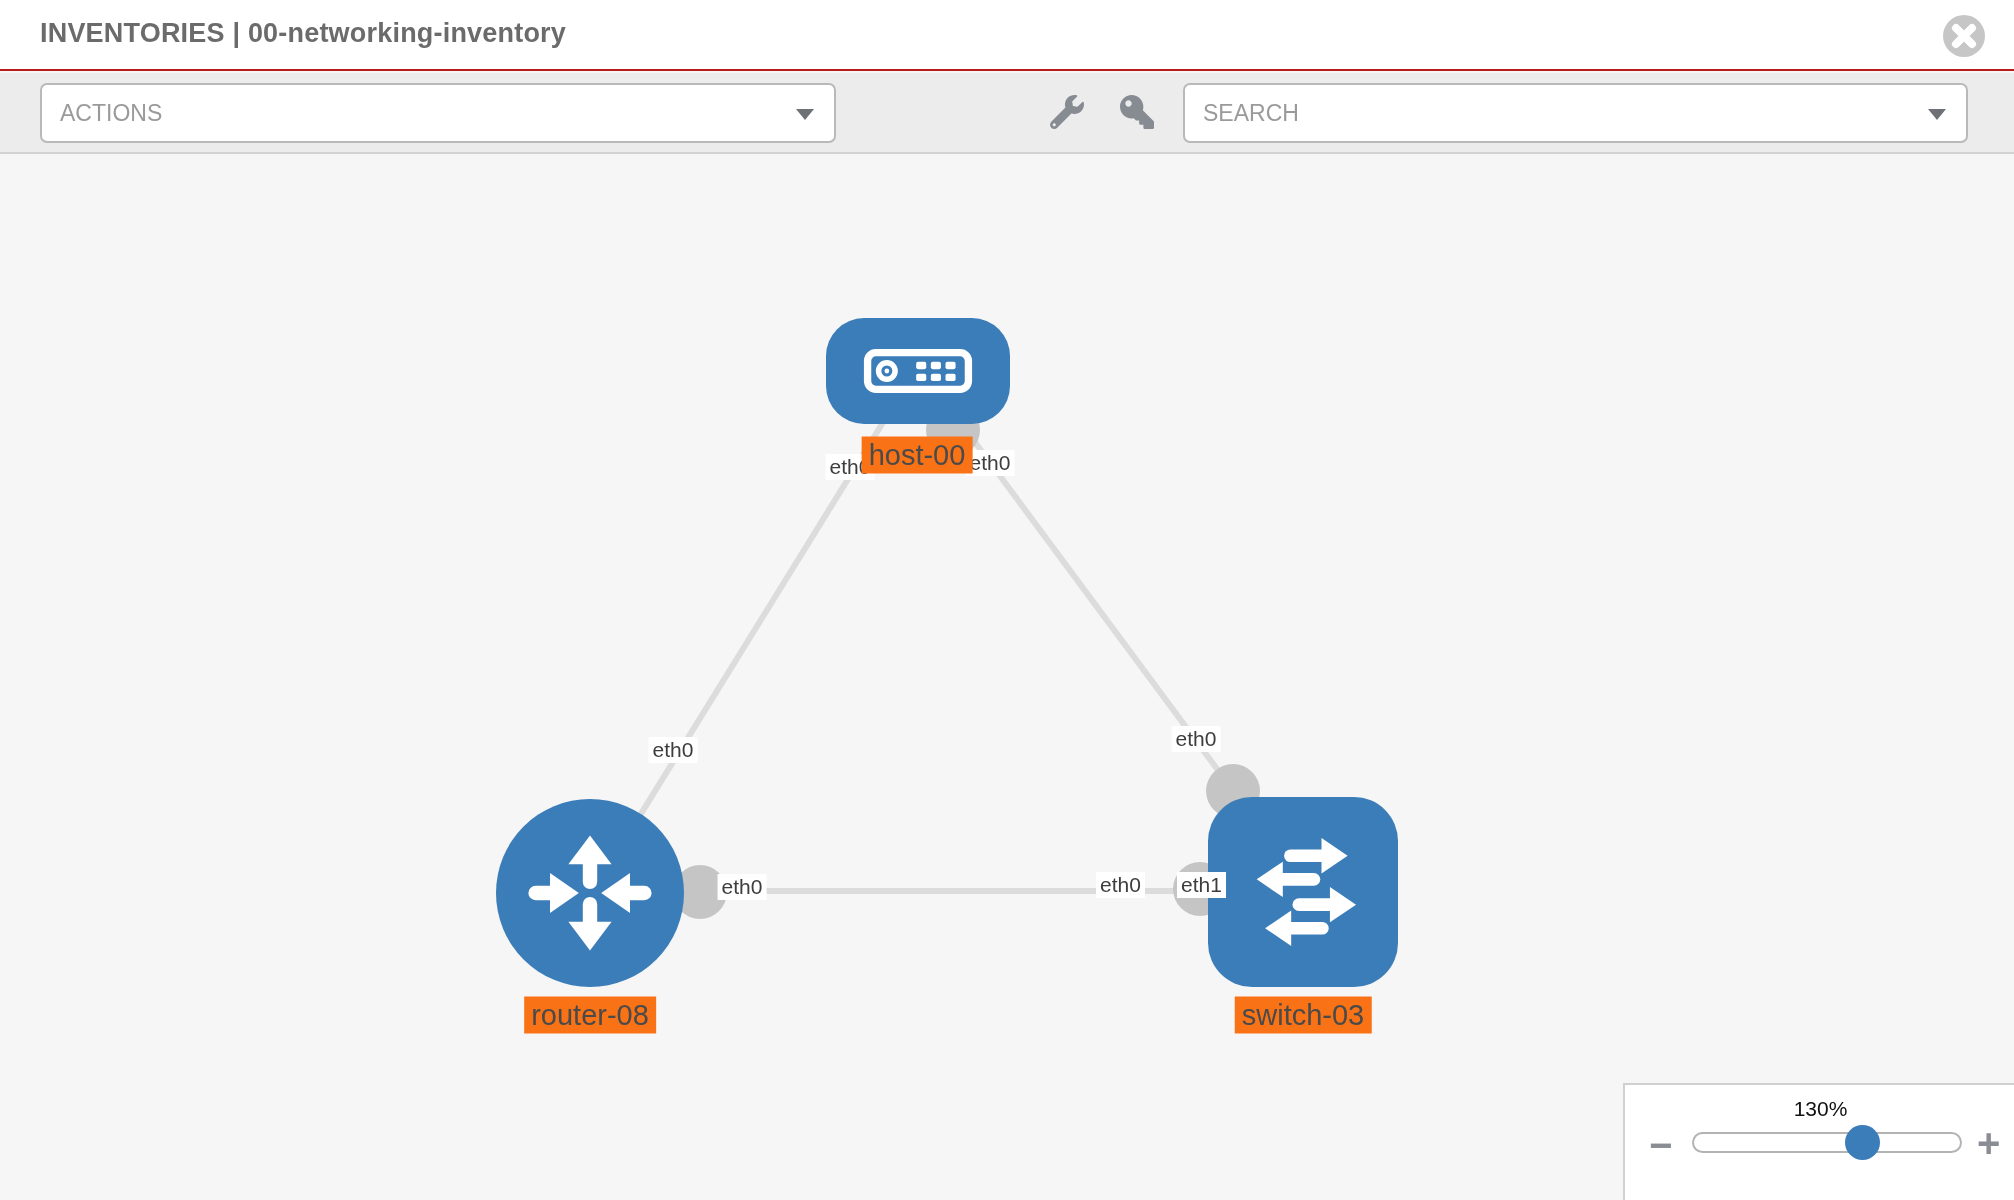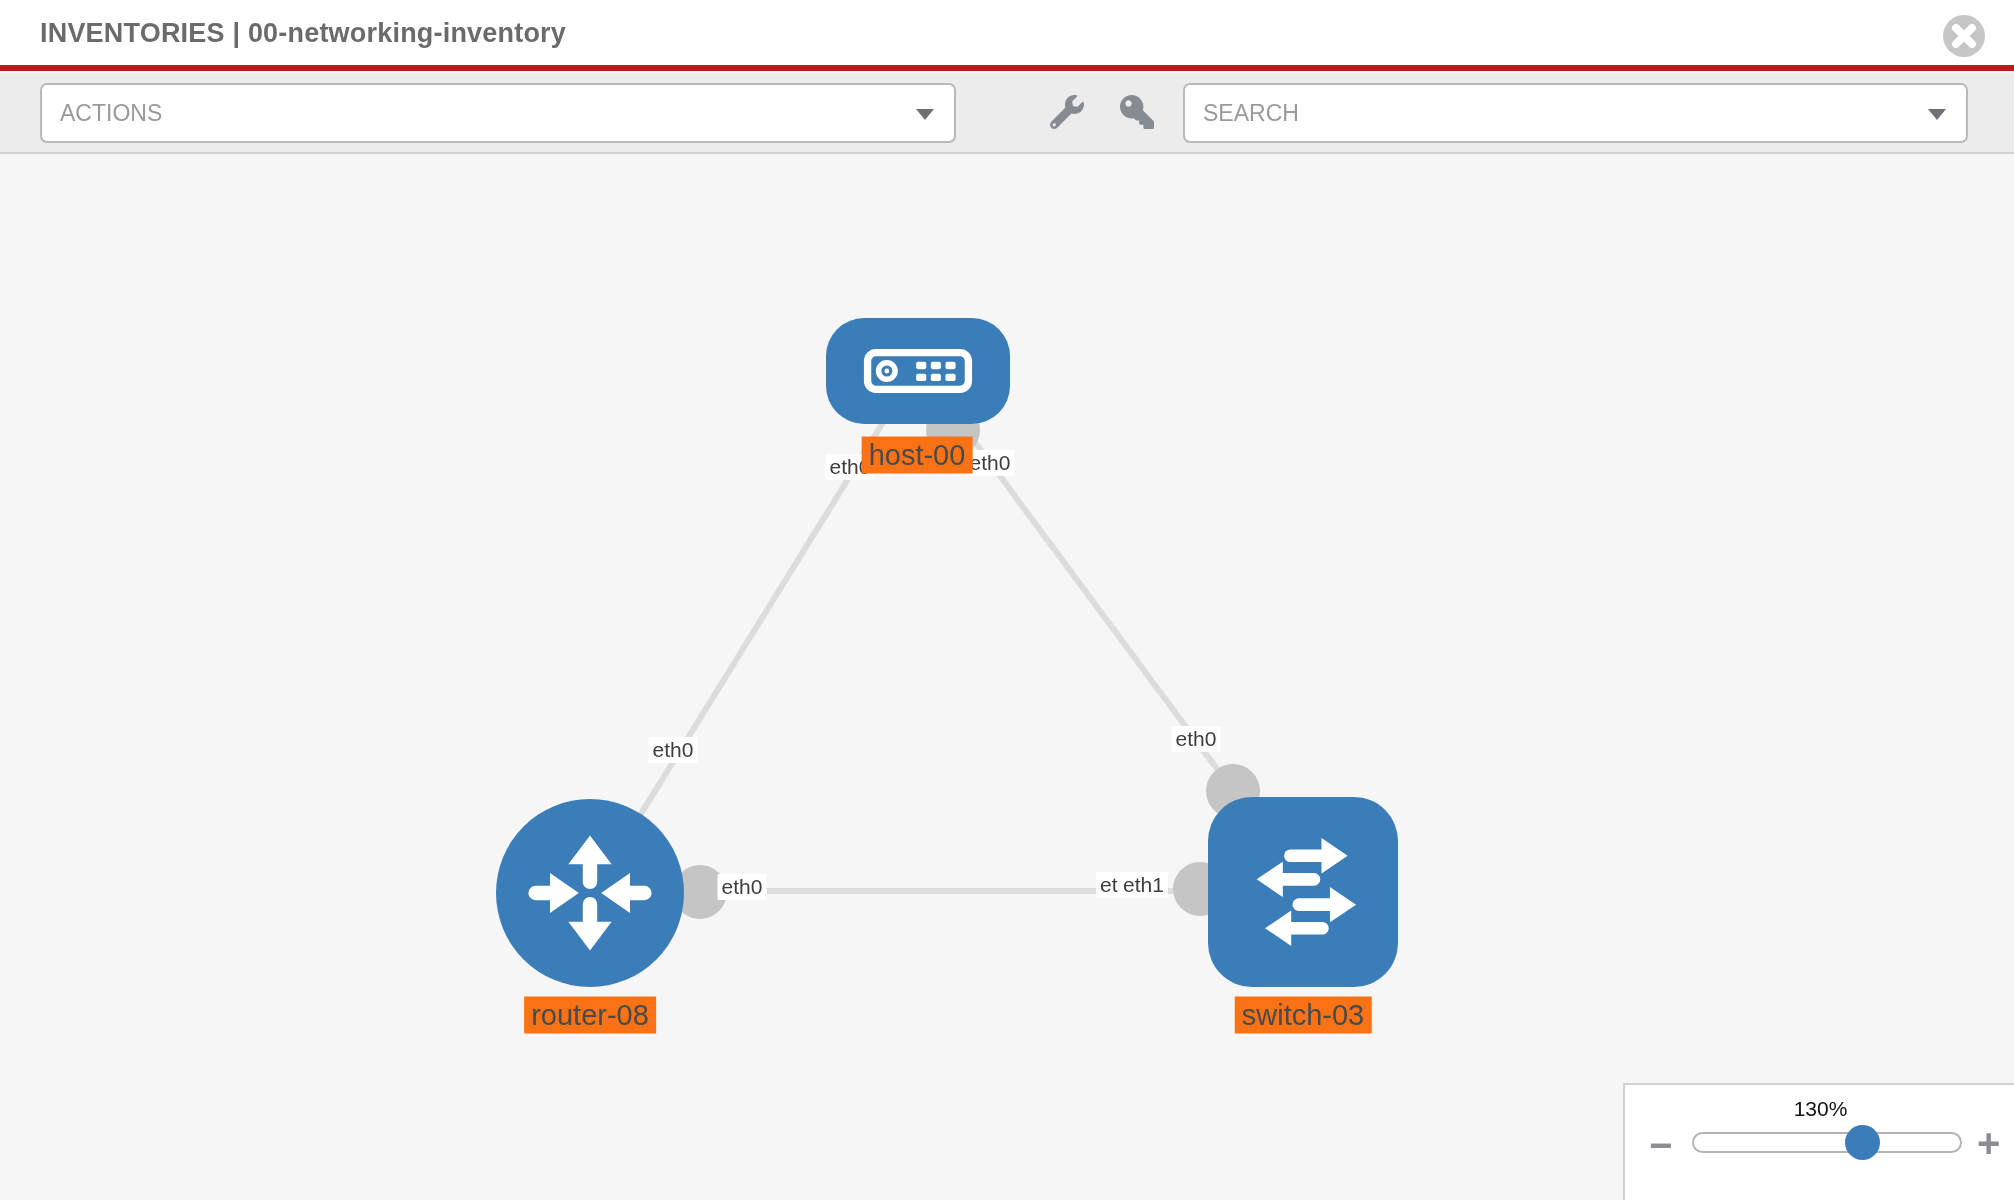--- a/index.html
+++ b/index.html
@@ -1,30 +1,30 @@
 <!DOCTYPE html>
 <html><head>
 <meta charset="utf-8">
 <style>
   * { margin:0; padding:0; box-sizing:border-box; }
   html,body { width:2014px; height:1200px; }
   body { font-family:"Liberation Sans", sans-serif; background:#f6f6f6; }
   .app { position:relative; width:2014px; height:1200px; overflow:hidden; background:#f6f6f6; }
 
   
-  .titlebar { position:absolute; left:0; top:0; width:2014px; height:71px; background:#ffffff; border-bottom:6px solid #b91c1c; }
+  .titlebar { position:absolute; left:0; top:0; width:2014px; height:71px; background:#ffffff; border-bottom:2px solid #b91c1c; }
   .page-title { position:absolute; left:40px; top:18px; font-size:27px; font-weight:bold; color:#6b6b6b; letter-spacing:0.2px; }
   .close-btn { position:absolute; right:28px; top:14px; width:44px; height:44px; border:none; background:transparent; cursor:pointer; padding:0; }
 
   
   .toolbar { position:absolute; left:0; top:73px; width:2014px; height:81px; background:#ececec; border-bottom:2px solid #d2d2d2; }
   .dropdown { position:absolute; top:10px; height:60px; background:#ffffff; border:2px solid #b9b9b9; border-radius:7px; display:flex; align-items:center; cursor:pointer; }
   .dropdown .dd-label { font-size:23px; color:#9a9a9a; padding-left:18px; }
   .caret { position:absolute; right:20px; top:24px; width:0; height:0; border-left:9px solid transparent; border-right:9px solid transparent; border-top:11px solid #6d7176; }
-  .dd-actions { left:40px; width:916px; }
+  .dd-actions { left:40px; width:796px; }
   .dd-search { left:1183px; width:785px; }
   .tool-icon { position:absolute; top:22px; cursor:pointer; }
 
   
   .canvas { position:absolute; left:0; top:155px; width:2014px; height:1045px; background:#f6f6f6; }
   .links-svg { position:absolute; left:0; top:0; width:2014px; height:1045px; }
 
   .node { position:absolute; background:#3b7db8; display:flex; align-items:center; justify-content:center; cursor:pointer; }
   .node-host   { left:826px; top:163px; width:184px; height:106px; border-radius:38px; }
   .node-router { left:496px; top:644px; width:188px; height:188px; border-radius:50%; }
@@ -134,21 +134,21 @@
         <polygon points="50,138 81,117 81,159" fill="#ffffff"></polygon>
       </svg>
     </div>
 
     <span class="if-label" style="left:850px; top:312px;">eth0</span>
     <span class="if-label" style="left:990px; top:308px;">eth0</span>
     <span class="if-label" style="left:673px; top:595px;">eth0</span>
     <span class="if-label" style="left:1196px; top:584px;">eth0</span>
     <span class="if-label" style="left:742px; top:732px;">eth0</span>
     <span class="if-label abs" style="left:1096px; top:717px;">eth0</span>
-    <span class="if-label abs" style="left:1119px; top:717px;text-align:center;">eth1</span>
+    <span class="if-label abs" style="left:1177px; top:717px;text-align:center;">eth1</span>
 
     <span class="node-label" style="left:917px; top:300px;">host-00</span>
     <span class="node-label" style="left:590px; top:860px;">router-08</span>
     <span class="node-label" style="left:1303px; top:860px;">switch-03</span>
 
     <div class="zoom-panel">
       <div class="zoom-level">130%</div>
       <button class="zoom-minus">−</button>
       <div class="zoom-track"></div>
       <div class="zoom-knob"></div>

